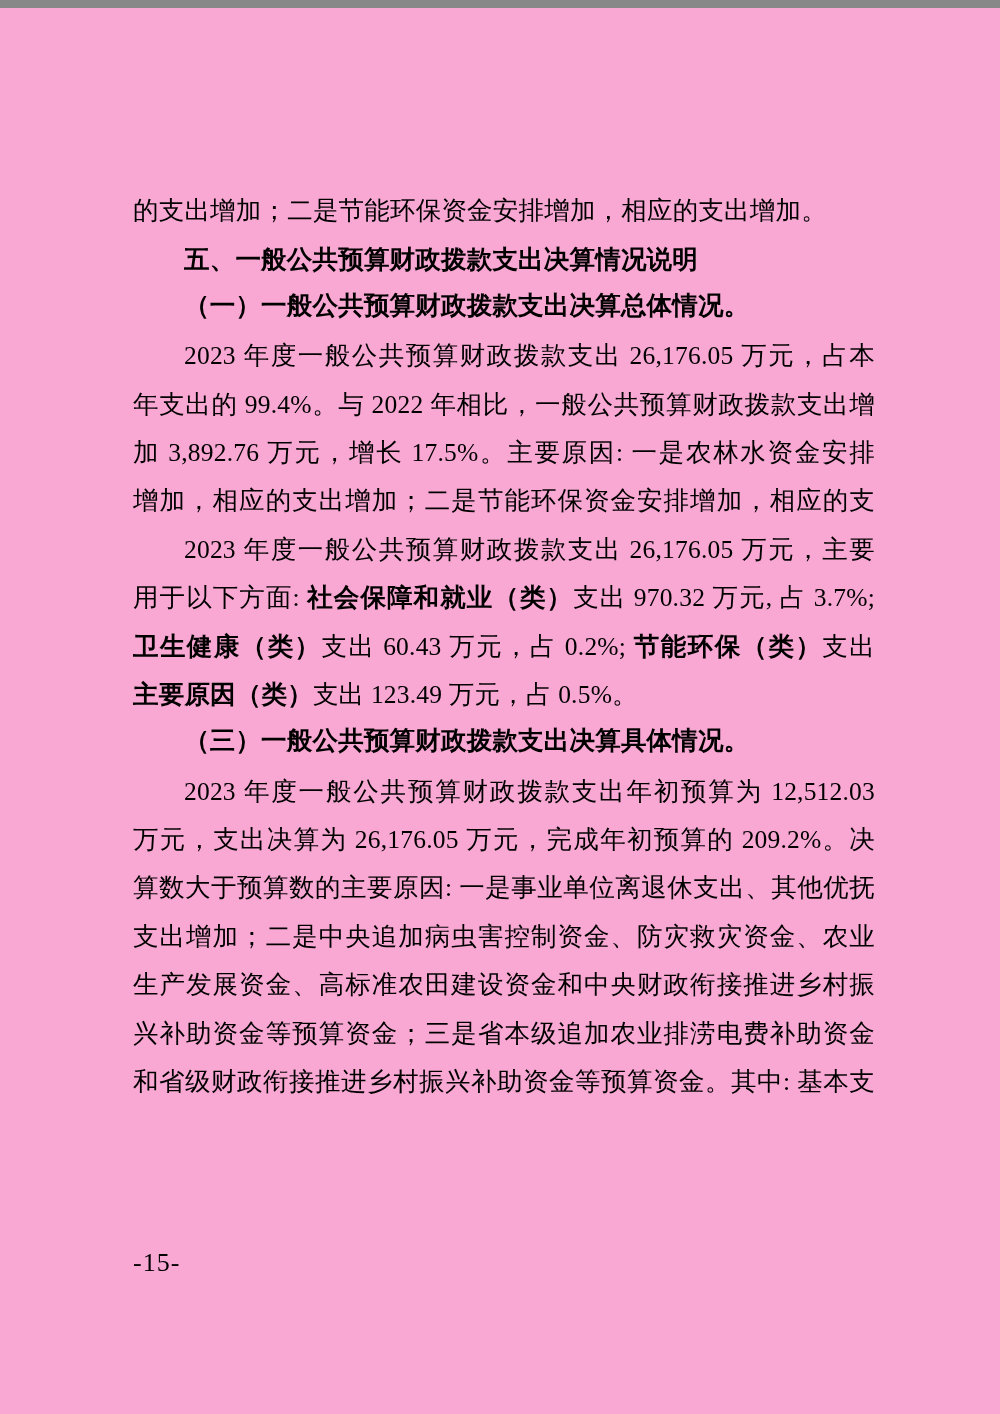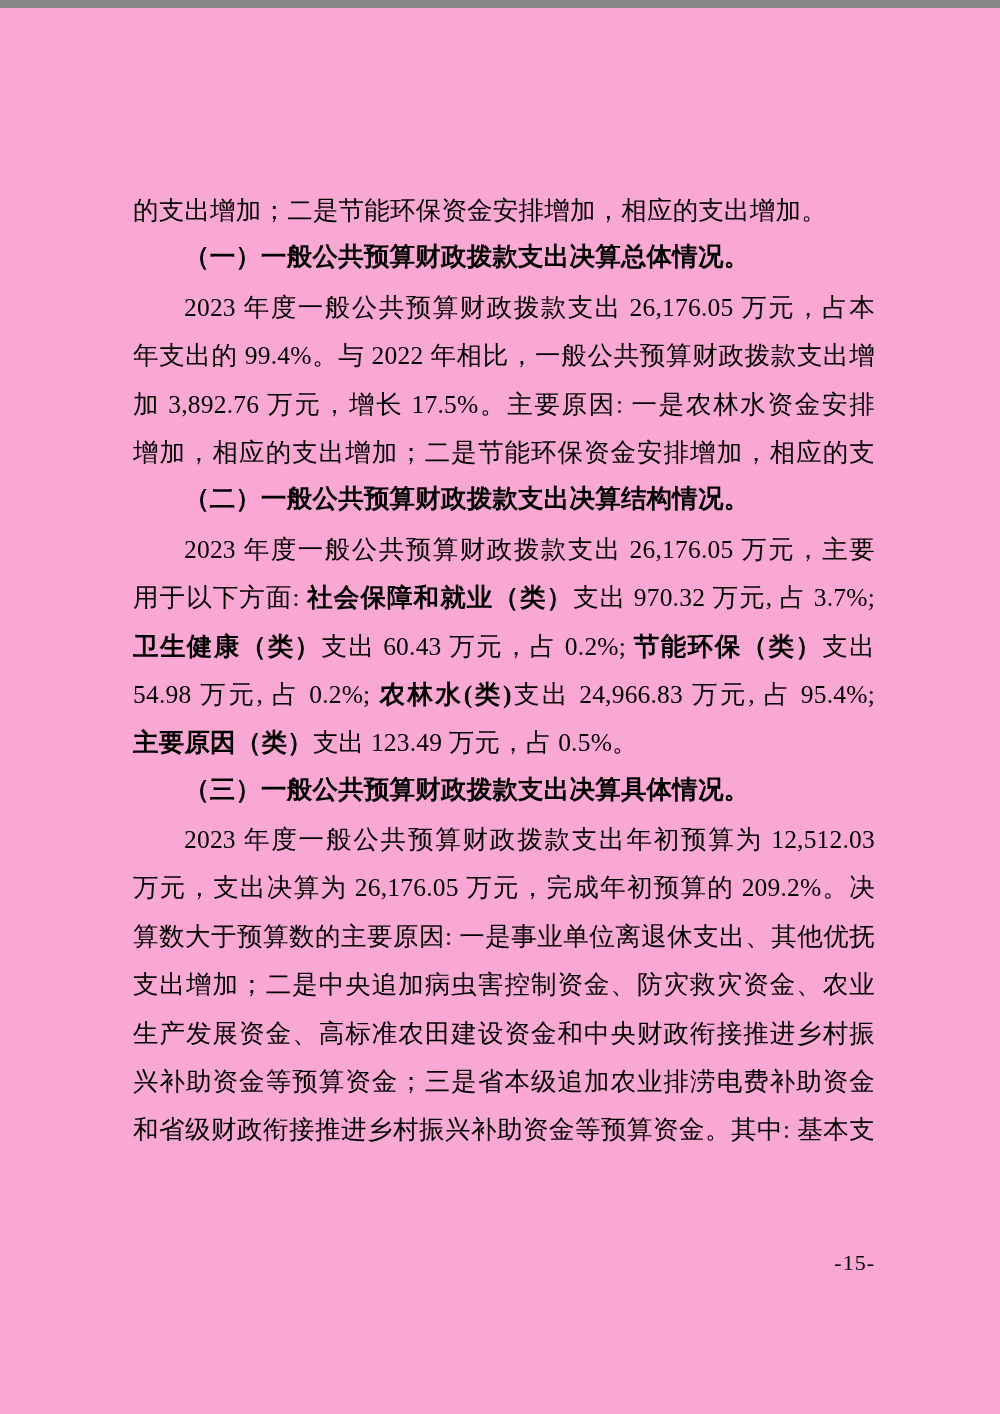--- a/index.html
+++ b/index.html
@@ -50,42 +50,41 @@
     font-family: Liberation Mono, monospace;
   }
   .seg.bold {
     font-weight: 700;
   }
   .footer {
     position: absolute;
     left: 133px;
     top: 1242px;
     width: 742px;
-    text-align: right;
-    font-size: 22px;
+    text-align: left;
+    font-size: 26px;
     line-height: 26px;
     letter-spacing: 1px;
   }
 </style>
 </head>
 <body>
 
 <div class="page">
   <div class="content">
       <div class="line body left"><span class="seg">的支出增加；二是节能环保资金安排增加，相应的支出增加。</span></div>
+      <div class="line h1 left indent"><span class="seg bold">五、一般公共预算财政拨款支出决算情况说明</span></div>
       <div class="line h2 left indent"><span class="seg bold">（一）一般公共预算财政拨款支出决算总体情况。</span></div>
       <div class="line body justify indent"><span class="seg">2023 年度一般公共预算财政拨款支出 26,176.05 万元，占本</span></div>
       <div class="line body justify"><span class="seg">年支出的 99.4%。与 2022 年相比，一般公共预算财政拨款支出增</span></div>
       <div class="line body justify"><span class="seg">加 3,892.76 万元，增长 17.5%。主要原因: 一是农林水资金安排</span></div>
       <div class="line body justify"><span class="seg">增加，相应的支出增加；二是节能环保资金安排增加，相应的支</span></div>
-      <div class="line h2 left indent"><span class="seg bold">（二）一般公共预算财政拨款支出决算结构情况。</span></div>
       <div class="line body justify indent"><span class="seg">2023 年度一般公共预算财政拨款支出 26,176.05 万元，主要</span></div>
       <div class="line body justify"><span class="seg">用于以下方面: </span><span class="seg bold">社会保障和就业（类）</span><span class="seg">支出 970.32 万元, 占 3.7%;</span></div>
       <div class="line body justify"><span class="seg bold">卫生健康（类）</span><span class="seg">支出 60.43 万元，占 0.2%; </span><span class="seg bold">节能环保（类）</span><span class="seg">支出</span></div>
-      <div class="line body justify"><span class="seg">54.98 万元, 占 0.2%; </span><span class="seg bold">农林水(类)</span><span class="seg">支出 24,966.83 万元, 占 95.4%;</span></div>
       <div class="line body left"><span class="seg bold">主要原因（类）</span><span class="seg">支出 123.49 万元，占 0.5%。</span></div>
       <div class="line h2 left indent"><span class="seg bold">（三）一般公共预算财政拨款支出决算具体情况。</span></div>
       <div class="line body justify indent"><span class="seg">2023 年度一般公共预算财政拨款支出年初预算为 12,512.03</span></div>
       <div class="line body justify"><span class="seg">万元，支出决算为 26,176.05 万元，完成年初预算的 209.2%。决</span></div>
       <div class="line body justify"><span class="seg">算数大于预算数的主要原因: 一是事业单位离退休支出、其他优抚</span></div>
       <div class="line body justify"><span class="seg">支出增加；二是中央追加病虫害控制资金、防灾救灾资金、农业</span></div>
       <div class="line body justify"><span class="seg">生产发展资金、高标准农田建设资金和中央财政衔接推进乡村振</span></div>
       <div class="line body justify"><span class="seg">兴补助资金等预算资金；三是省本级追加农业排涝电费补助资金</span></div>
       <div class="line body justify"><span class="seg">和省级财政衔接推进乡村振兴补助资金等预算资金。其中: 基本支</span></div>
     </div>

